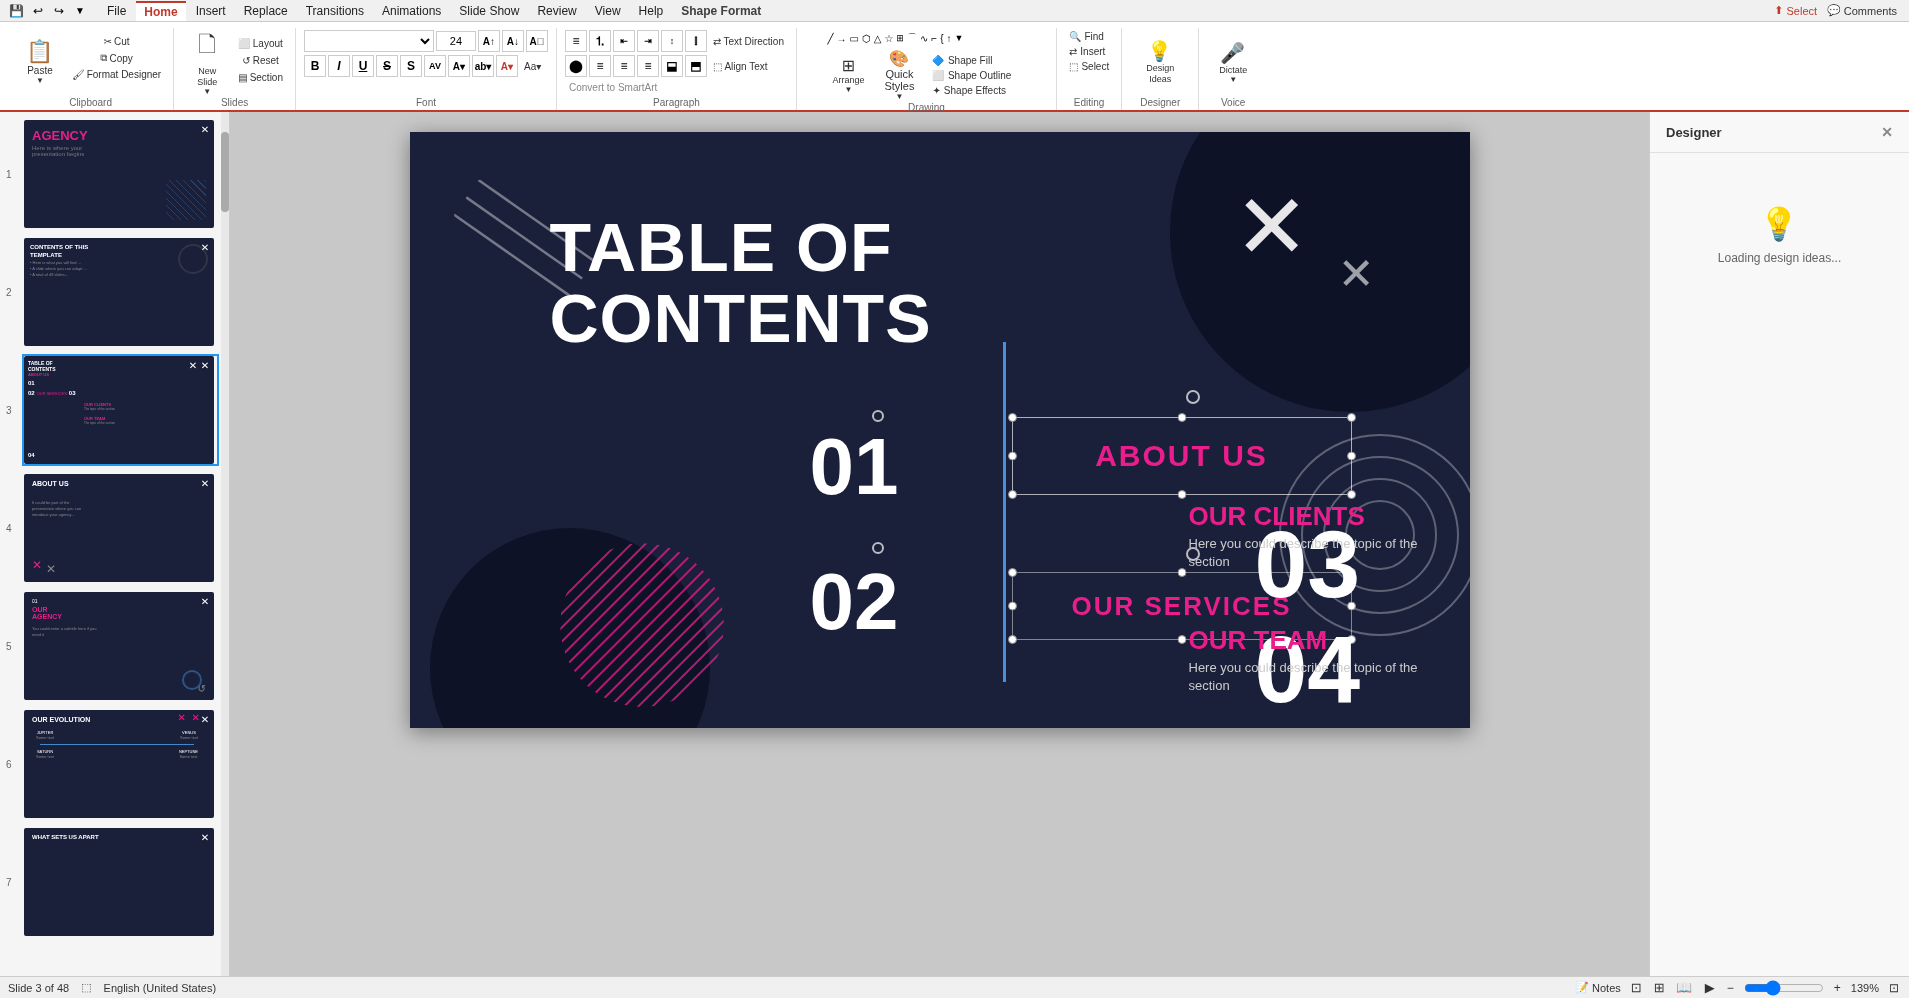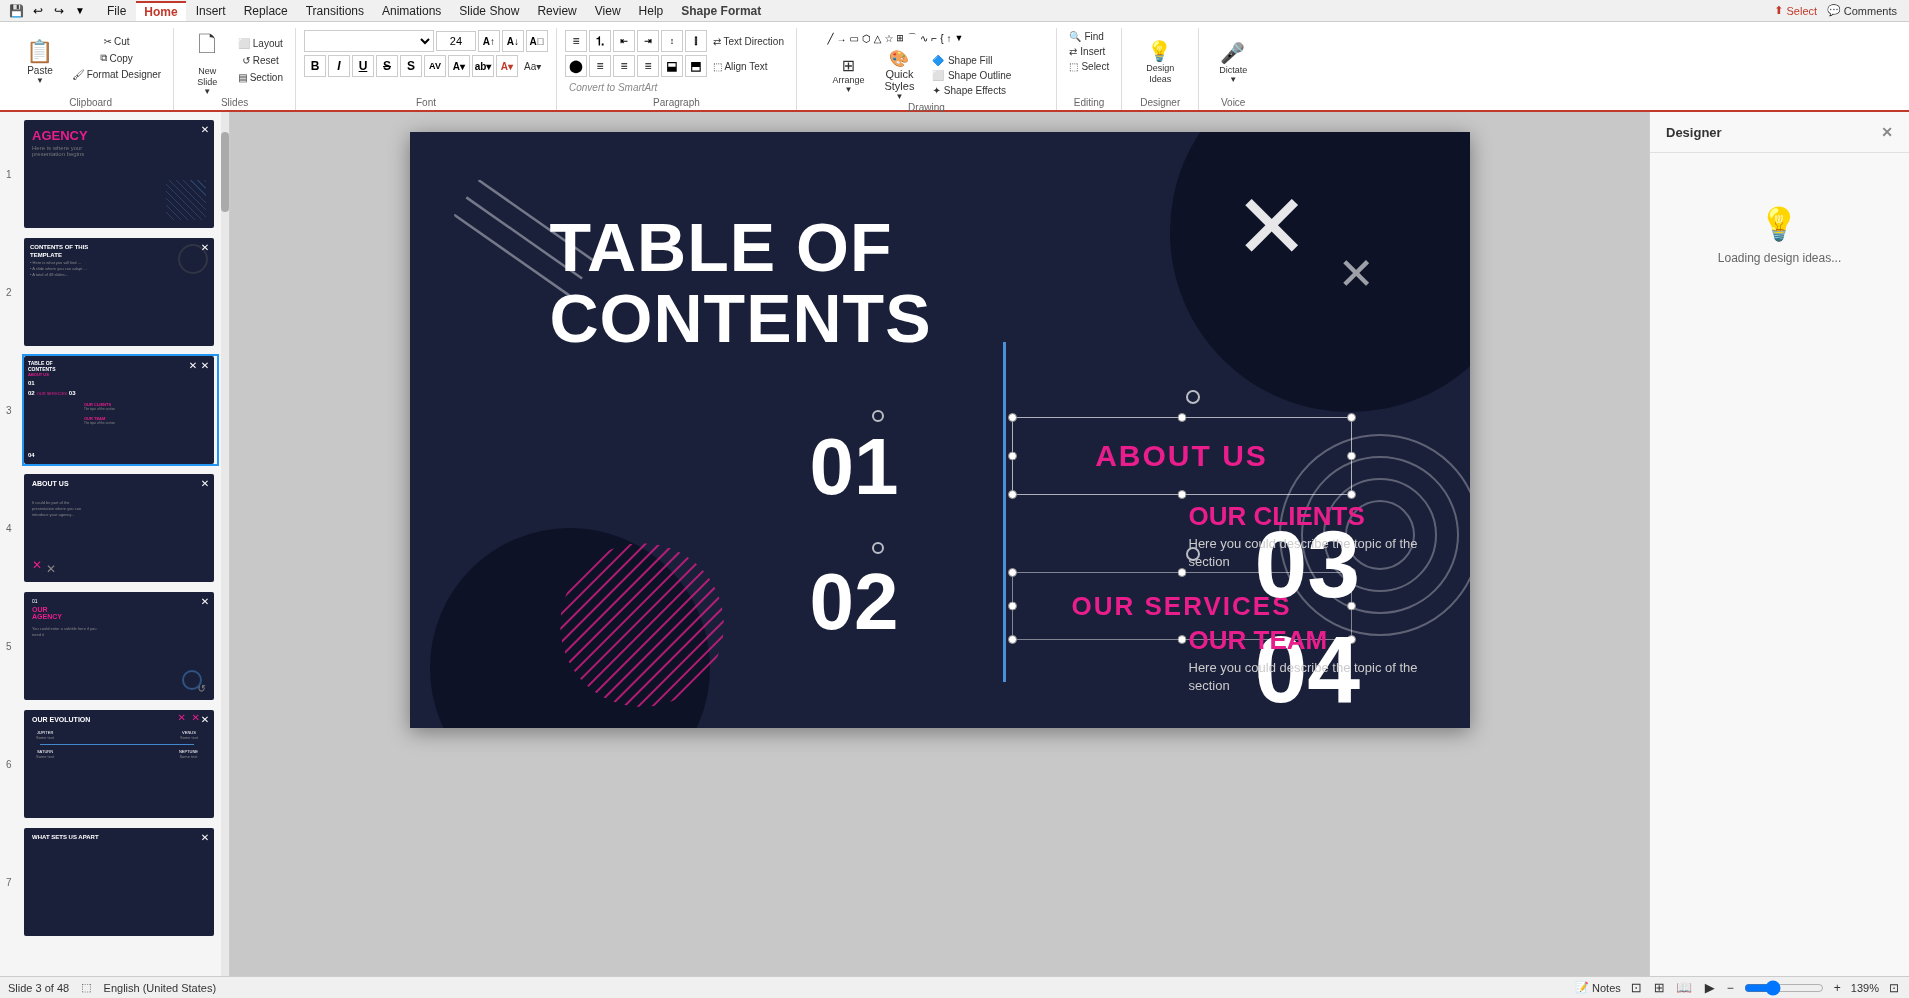--- a/index.html
+++ b/index.html
@@ -379,21 +379,21 @@
         <button class="format-btn">≡</button>
         <button class="format-btn">≡</button>
         <button class="format-btn">⬓</button>
         <button class="format-btn">⬒</button>
         <div class="rb-btn" style="flex-direction:row; font-size:10px; gap:2px;">
           <span>⬚</span>
             <span>Align Text</span>
         </div>
       </div>
       <div class="ribbon-row">
-        <div class="rb-btn" style="flex-direction:row; font-size:10px; color:#888;font-style:italic;">
+        <div class="rb-btn" style="flex-direction:row; font-size:10px; color:#888;">
           <span>Convert to SmartArt</span>
         </div>
       </div>
     </div>
     <span class="ribbon-group-label">Paragraph</span>
   </div>
 
   <div class="ribbon-group" style="min-width:260px;">
     <div class="ribbon-group-content" style="gap:2px;">
 

